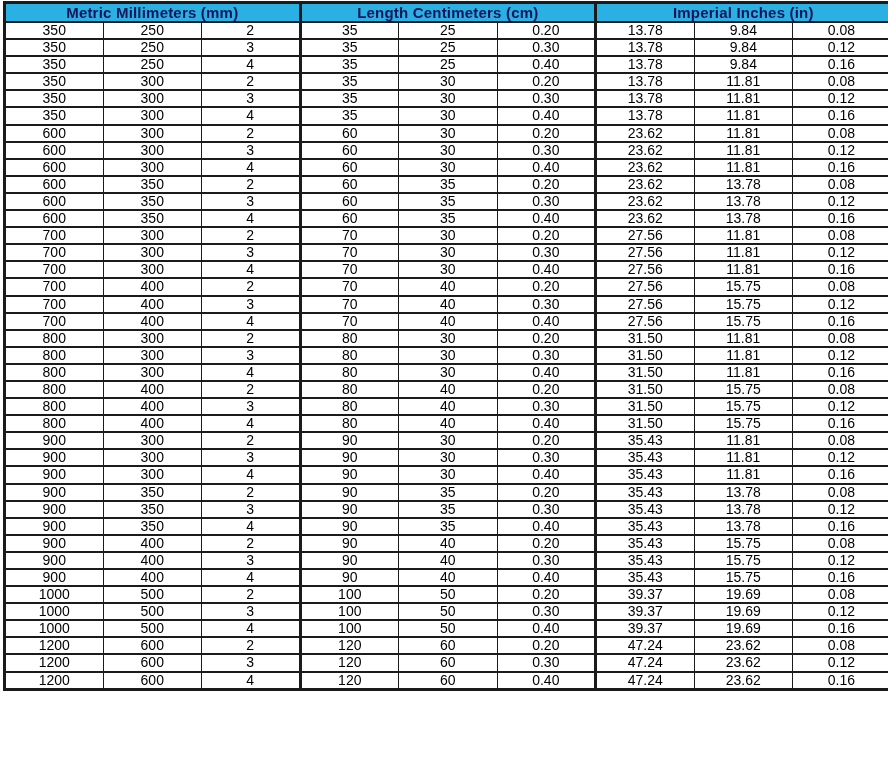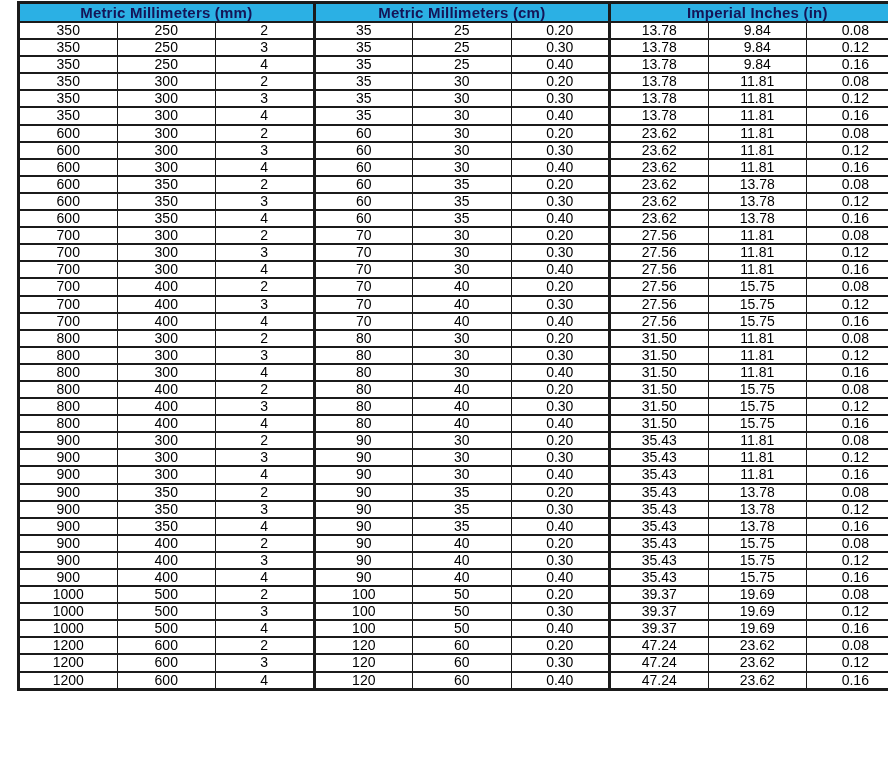--- a/index.html
+++ b/index.html
@@ -2,21 +2,21 @@
 <html><head>
 <meta charset="utf-8">
 <style>
   html, body {
     margin: 0;
     padding: 0;
     background: #ffffff;
     width: 888px;
   }
   .wrap {
-    padding: 1px 1px 0 17px;
+    padding: 1px 1px 0 3px;
     border-radius: 7px;
   }
   table.conv {
     border-collapse: collapse;
     table-layout: fixed;
     width: 887px;
     font-family: "Liberation Sans", sans-serif;
     border: 3px solid #1b1b1b;
   }
   col.c { width: 98.5px; }
@@ -70,21 +70,21 @@
       <col class="c">
         <col class="c">
         <col class="c">
       <col class="c">
         <col class="c">
         <col class="c">
     </colgroup>
     <thead>
       <tr class="group-row">
         <th colspan="3" class="g-start g-end">Metric Millimeters (mm)</th>
-        <th colspan="3" class="g-start g-end">Metric Millimeters (cm)</th>
+        <th colspan="3" class="g-start g-end">Length Centimeters (cm)</th>
         <th colspan="3" class="g-start g-end">Imperial Inches (in)</th>
       </tr>
     </thead>
     <tbody id="table-body">
         <tr>
           <td class="g-start">350</td>
           <td>250</td>
           <td class="g-end">2</td>
           <td class="g-start">35</td>
           <td>25</td>

